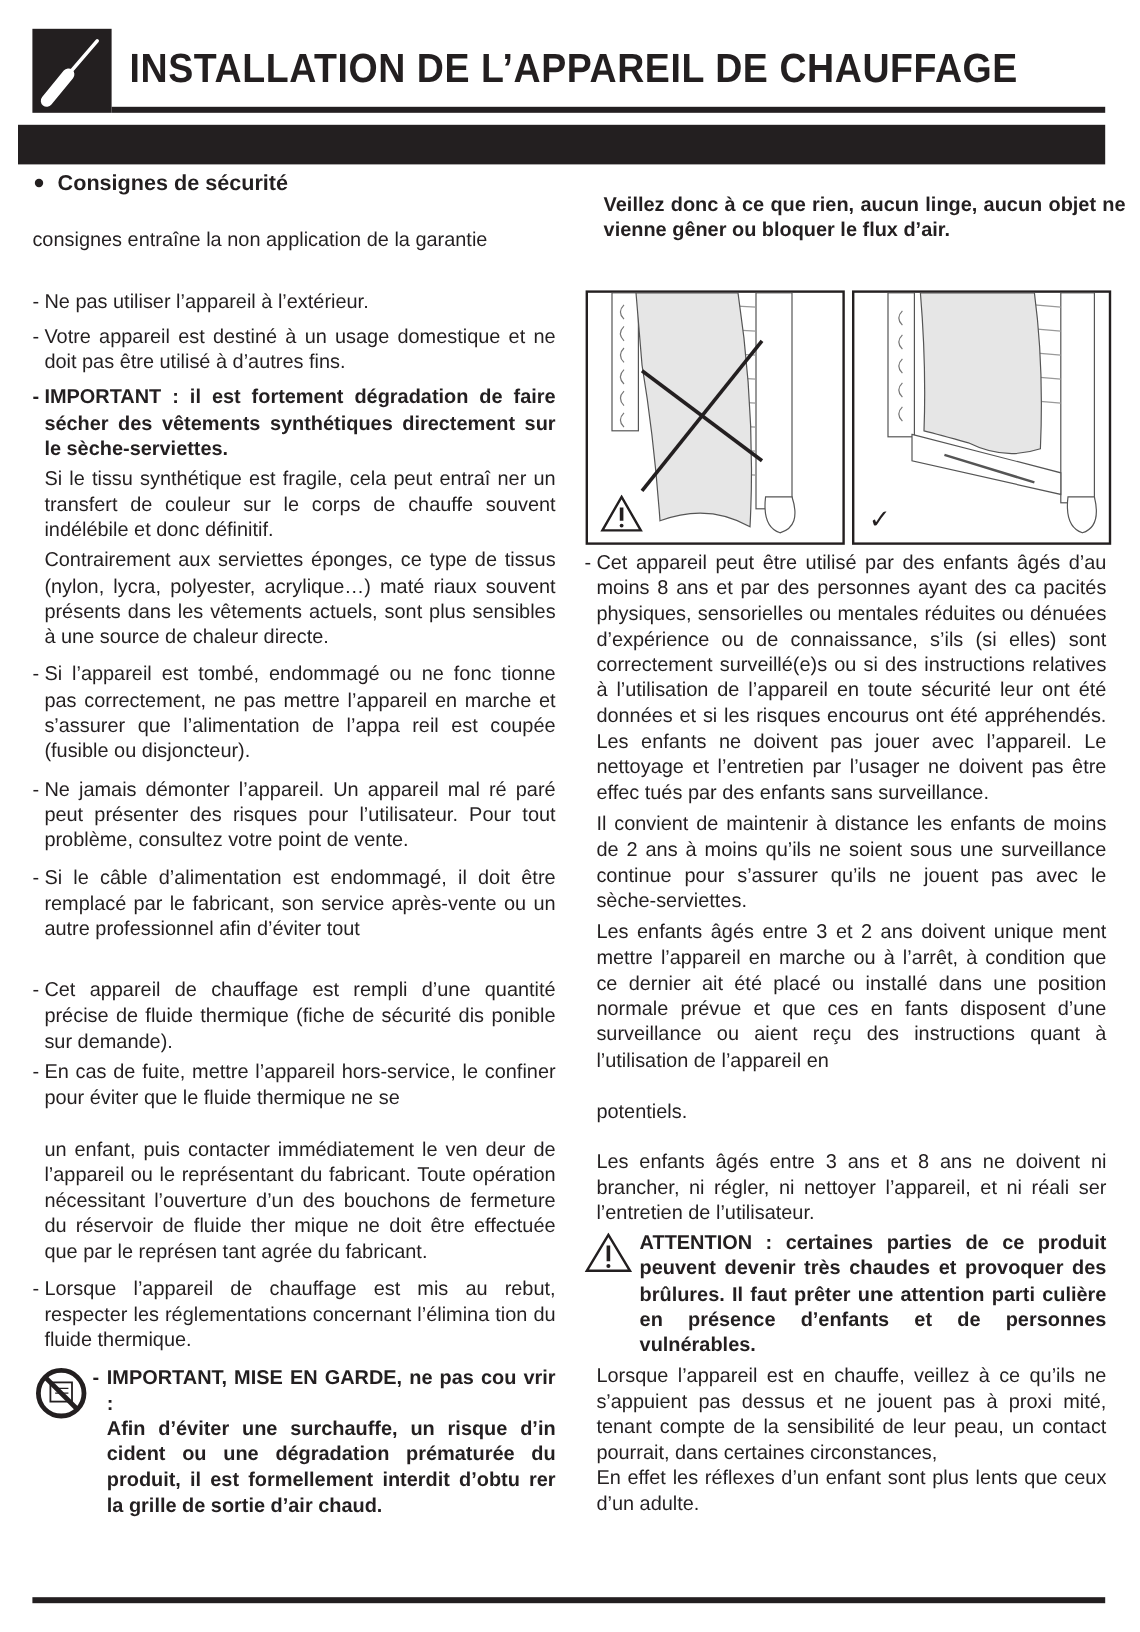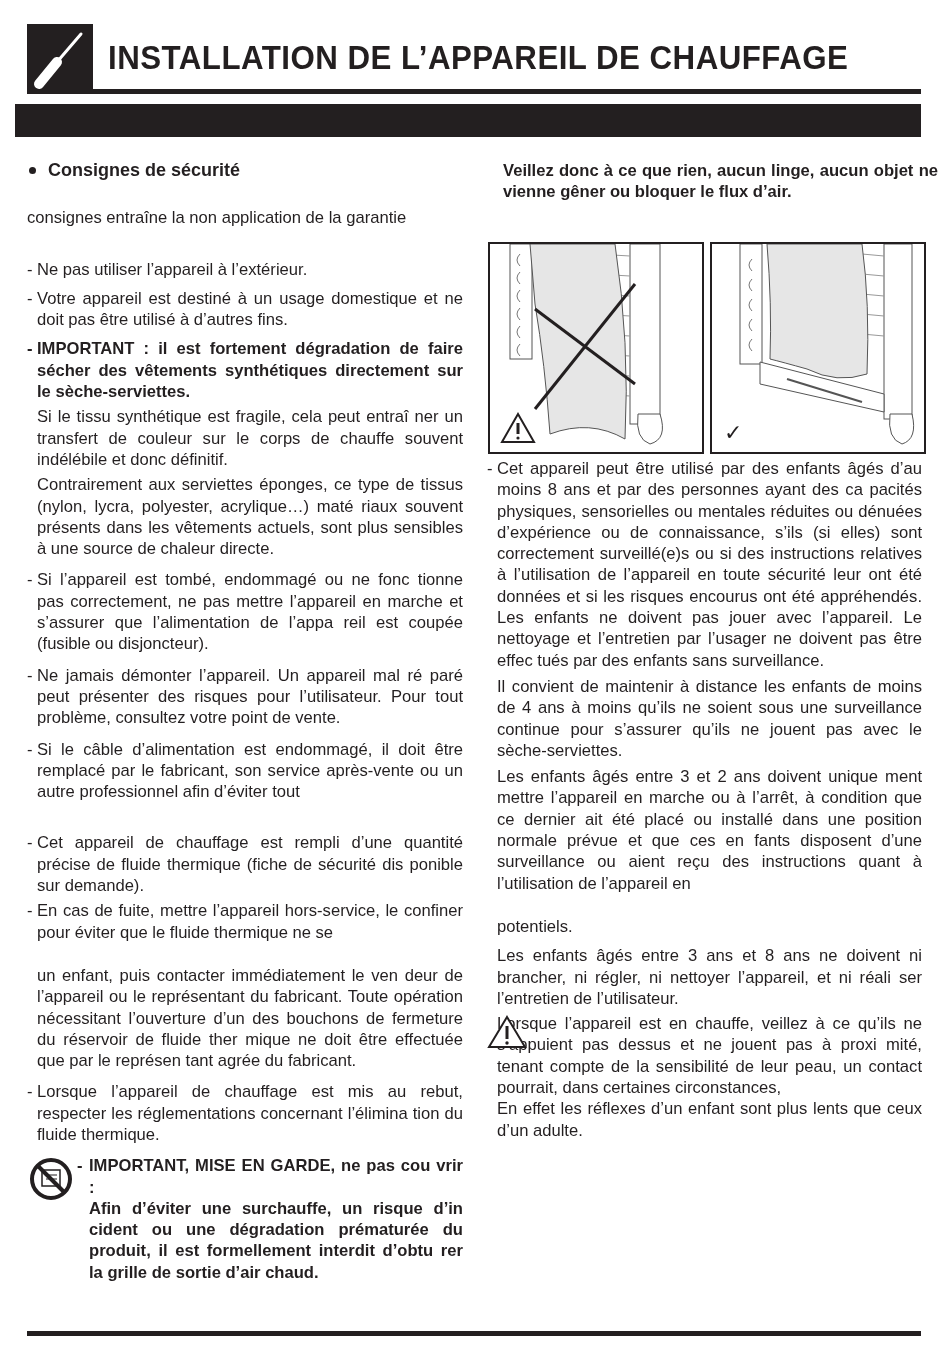--- a/index.html
+++ b/index.html
@@ -9,21 +9,21 @@
 
   
   #hdr-icon-box { left: 27px; top: 24px; width: 66px; height: 70px; background: #231f20; }
   #hdr-title { left: 108px; top: 38px; font-size: 34px; font-weight: bold; letter-spacing: 0.5px;
                transform: scaleX(0.92); transform-origin: left top; white-space: nowrap; color: #231f20; }
   #hdr-rule { left: 93px; top: 89px; width: 828px; height: 5px; background: #231f20; }
   #hdr-bar { left: 15px; top: 104px; width: 906px; height: 33px; background: #231f20; }
 
   
   .col { position: absolute; font-size: 16.6px; line-height: 21.3px; }
-  #col-left { left: 27px; top: 160px; width: 436px; }
+  #col-left { left: 27px; top: 142px; width: 436px; }
   #col-right { left: 487px; top: 160px; width: 435px; margin-left: 16px; }
 
   .section-head { font-weight: bold; font-size: 18px; margin-left: 0; display: flex; align-items: center; }
   .section-head .bullet { width: 7px; height: 7px; border-radius: 50%; background: #231f20; margin-right: 12px; margin-left: 2px; }
 
   .p { text-align: justify; margin: 0; }
   .item { position: relative; padding-left: 10px; text-align: justify; margin: 0; }
   .item .dash { position: absolute; left: 0; top: 0; }
   .indent { padding-left: 10px; text-align: justify; margin: 0; }
   .bold { font-weight: bold; }
@@ -133,28 +133,29 @@
     <path d="M48 118 L172 150 L172 168 L48 140 Z" fill="#fff" stroke="#555"></path>
     <line x1="75" y1="135" x2="150" y2="158" stroke="#555" stroke-width="2"></line>
     <path d="M200 170 q6 25 -10 30 q-15 -5 -12 -30 z" fill="#fff" stroke="#555"></path>
     <path d="M55 0 L150 0 Q158 60 155 130 Q125 140 95 125 Q70 118 58 115 Q60 60 55 0 Z" fill="#e6e6e6" stroke="#555"></path>
   </svg>
   <span style="position:absolute; left:12px; top:176px; font-size:22px; color:#231f20;">✓</span>
 </div>
 
 <div class="col" style="left:487px; top:458px; width:435px;">
   <p class="item"><span class="dash">-</span><span>Cet appareil peut être utilisé par des enfants âgés d’au moins 8 ans et par des personnes ayant des ca pacités physiques, sensorielles ou mentales réduites ou dénuées d’expérience ou de connaissance, s’ils (si elles) sont correctement surveillé(e)s ou si des instructions relatives à l’utilisation de l’appareil en toute sécurité leur ont été données et si les risques encourus ont été appréhendés. Les enfants ne doivent pas jouer avec l’appareil. Le nettoyage et l’entretien par l’usager ne doivent pas être effec tués par des enfants sans surveillance.</span></p>
-  <p class="indent" style="margin-top:5px;">Il convient de maintenir à distance les enfants de moins de 4 ans à moins qu’ils ne soient sous une surveillance continue pour s’assurer qu’ils ne jouent pas avec le sèche-serviettes.</p>
+  <p class="indent" style="margin-top:5px;">Il convient de maintenir à distance les enfants de moins de 2 ans à moins qu’ils ne soient sous une surveillance continue pour s’assurer qu’ils ne jouent pas avec le sèche-serviettes.</p>
   <p class="indent" style="margin-top:5px;">Les enfants âgés entre 3 et 2 ans doivent unique ment mettre l’appareil en marche ou à l’arrêt, à condition que ce dernier ait été placé ou installé dans une position normale prévue et que ces en fants disposent d’une surveillance ou aient reçu des instructions quant à l’utilisation de l’appareil en</p>
   <p class="indent" style="margin-top:22px;">potentiels.</p>
-  <p class="indent" style="margin-top:8px;">Les enfants âgés entre 3 ans et 8 ans ne doivent ni brancher, ni régler, ni nettoyer l’appareil, et ni réali ser l’entretien de l’utilisateur.</p>
+  <p class="indent" style="margin-top:20px;">Les enfants âgés entre 3 ans et 8 ans ne doivent ni brancher, ni régler, ni nettoyer l’appareil, et ni réali ser l’entretien de l’utilisateur.</p>
   <div style="position:relative; margin-top:4px; padding-left:46px;">
     <svg style="position:absolute; left:0; top:2px;" width="40" height="34" viewBox="0 0 40 34">
       <path d="M20 2 L38 32 L2 32 Z" fill="#fff" stroke="#231f20" stroke-width="2"></path>
       <line x1="20" y1="11" x2="20" y2="24" stroke="#231f20" stroke-width="3"></line>
       <circle cx="20" cy="28" r="1.7" fill="#231f20"></circle>
     </svg>
+    <p class="bold" style="margin:0; text-align:justify;">ATTENTION : certaines parties de ce produit peuvent devenir très chaudes et provoquer des brûlures. Il faut prêter une attention parti culière en présence d’enfants et de personnes vulnérables.</p>
   </div>
   <p class="indent" style="margin-top:4px;">Lorsque l’appareil est en chauffe, veillez à ce qu’ils ne s’appuient pas dessus et ne jouent pas à proxi mité, tenant compte de la sensibilité de leur peau, un contact pourrait, dans certaines circonstances,</p>
   <p class="indent" style="">En effet les réflexes d’un enfant sont plus lents que ceux d’un adulte.</p>
 </div>
 
 <div id="footer-rule" class="abs"></div>
 
 </body></html>

